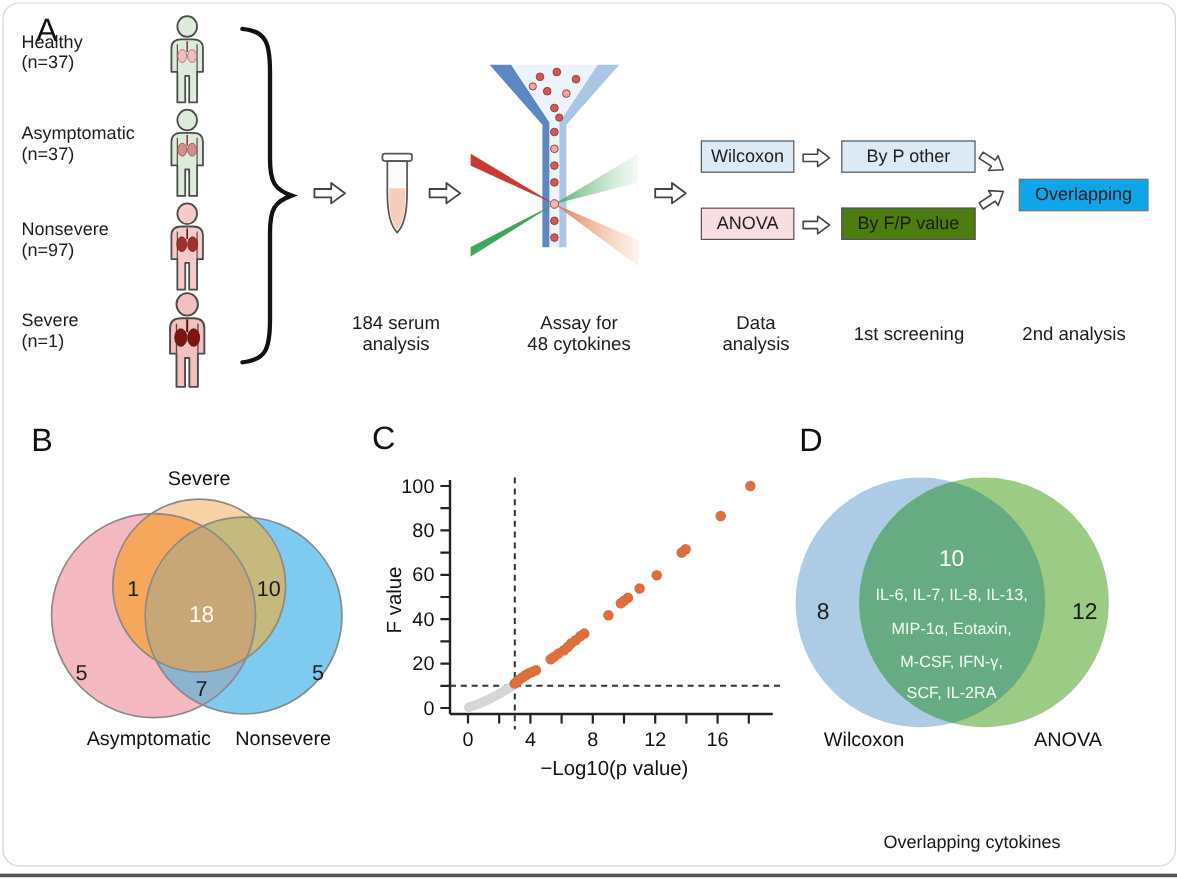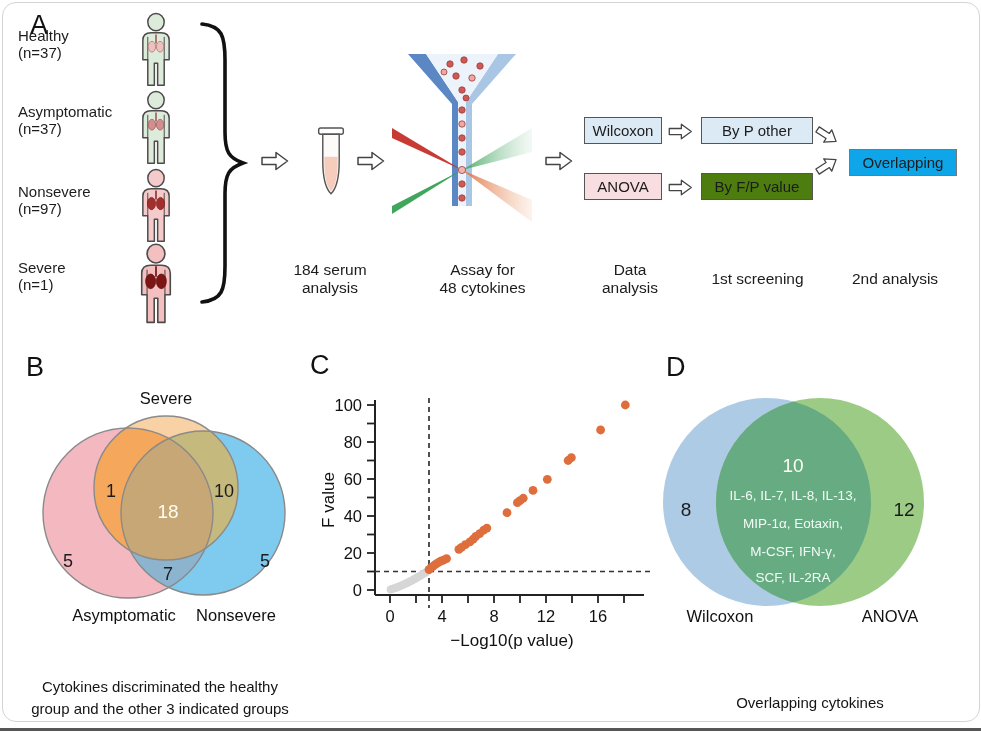--- a/index.html
+++ b/index.html
@@ -223,24 +223,20 @@
     <text x="93" y="109" text-anchor="middle" class="venn-num">1</text>
     <text x="150" y="130" text-anchor="middle" class="venn-num-light">18</text>
     <text x="206" y="109" text-anchor="middle" class="venn-num">10</text>
     <text x="50" y="179" text-anchor="middle" class="venn-num">5</text>
     <text x="150" y="192" text-anchor="middle" class="venn-num">7</text>
     <text x="247" y="179" text-anchor="middle" class="venn-num">5</text>
     <text x="106" y="233" text-anchor="middle" class="venn-label">Asymptomatic</text>
     <text x="218" y="233" text-anchor="middle" class="venn-label">Nonsevere</text>
   </svg>
 
-  <div class="caption" style="left:10px;top:676px;width:300px">
-    <div>Cytokines discriminated the healthy</div>
-    <div>group and the other 3 indicated groups</div>
-  </div>
 
   <div class="abs panel-letter" style="left:310px;top:350px">C</div>
 
   <svg class="abs" style="left:312px;top:388px;width:356px;height:268px" viewBox="0 0 356 268">
     <line x1="63" y1="12" x2="63" y2="207" stroke="#222" stroke-width="2"></line>
     <line x1="63" y1="207" x2="332" y2="207" stroke="#222" stroke-width="2"></line>
     <text x="22" y="112" class="tick" text-anchor="middle" transform="rotate(-90 22 112)" style="font-size:17px">F value</text>
     <text x="200" y="258" class="tick" text-anchor="middle" style="font-size:17px">−Log10(p value)</text>
   <line x1="78" y1="207" x2="78" y2="215" stroke="#222" stroke-width="1.8"></line>
       <line x1="130" y1="207" x2="130" y2="215" stroke="#222" stroke-width="1.8"></line>

